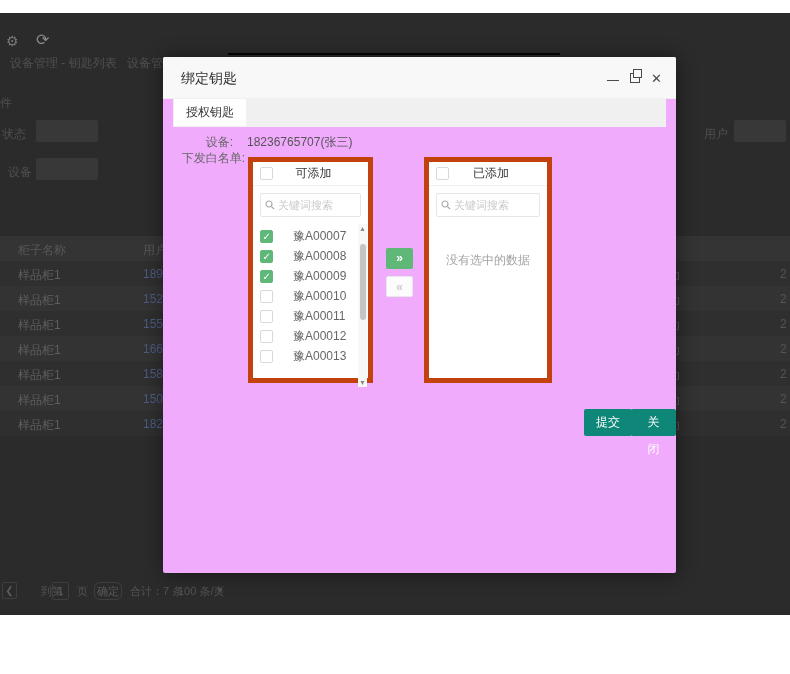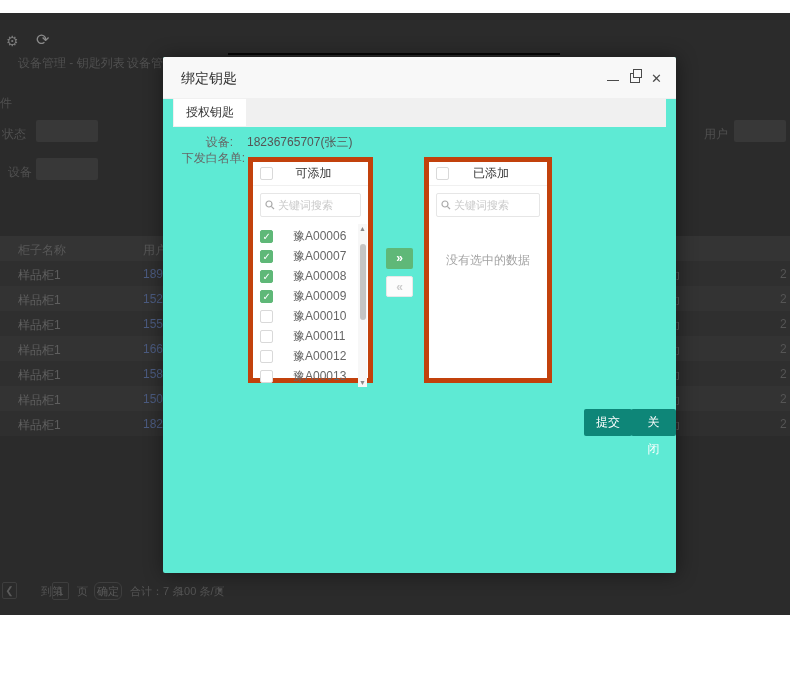--- a/index.html
+++ b/index.html
@@ -19,21 +19,21 @@
   .bd-cell-user { position:absolute; left:143px; top:6px; font-size:12px; color:#4b5b80; }
   .bd-cell-status { position:absolute; left:668px; top:6px; font-size:12px; color:#5c5c5c; }
   .bd-cell-right { position:absolute; left:780px; top:6px; font-size:12px; color:#555; }
   .bd-h-name { position:absolute; left:18px; top:6px; font-size:12px; color:#585858; }
   .bd-h-user { position:absolute; left:143px; top:6px; font-size:12px; color:#585858; }
   .pg-item { position:absolute; top:571px; font-size:11px; color:#545454; }
   .pg-box { position:absolute; top:569px; border:1px solid #3e3e3e; border-radius:2px; color:#5a5a5a;
             font-size:10px; text-align:center; }
 
   
-  .modal { position:absolute; left:163px; top:57px; width:513px; height:516px; background:#5eead4;
+  .modal { position:absolute; left:163px; top:57px; width:513px; height:516px; background:#f0abfc;
            box-shadow:1px 1px 20px rgba(0,0,0,.45); border-radius:2px;padding-left:10px; }
   .m-titlebar { position:absolute; left:0; top:0; right:0; height:42px; background:#f8f8f8;
                 border-bottom:1px solid #eee; border-radius:2px 2px 0 0; }
   .m-title { position:absolute; left:18px; top:0; line-height:42px; font-size:14px; color:#333; }
   .m-ctrls { position:absolute; right:14px; top:0; height:42px; display:flex; align-items:center; gap:11px; }
   .m-ctrl { color:#4a4a4a; font-size:13px; line-height:13px; cursor:pointer; }
   .m-min { width:12px; height:0; border-top:1.5px solid #4a4a4a; margin-top:4px; }
   .m-max { width:10px; height:10px; border:1.2px solid #4a4a4a; position:relative; }
   .m-max::after { content:""; position:absolute; left:2px; top:-5px; width:7px; height:7px;
                   border:1.2px solid #4a4a4a; background:#f8f8f8; }
@@ -80,21 +80,21 @@
   .mag { flex:0 0 10px; }
 </style>
 </head>
 <body>
 
 <div class="stage">
 
   <div class="backdrop">
     <div class="bd-icon" style="left:6px; top:21px;">⚙</div>
     <div class="bd-icon" style="left:36px; top:20px; font-size:16px; color:#8a8a8a;">⟳</div>
-    <div class="bd-text" style="left:10px; top:42px;margin-left:8px;">设备管理 - 钥匙列表</div>
+    <div class="bd-text" style="left:10px; top:42px;">设备管理 - 钥匙列表</div>
     <div class="bd-text" style="left:127px; top:42px;">设备管理 - 设备列表</div>
     <div class="bd-line"></div>
     <div class="bd-text" style="left:0; top:82px;">件</div>
 
     <div class="bd-text" style="left:2px; top:113px;">状态</div>
     <div class="bd-input" style="left:36px; top:107px; width:62px;"></div>
     <div class="bd-text" style="left:704px; top:113px;">用户</div>
     <div class="bd-input" style="left:734px; top:107px; width:52px;"></div>
     <div class="bd-text" style="left:8px; top:151px;">设备</div>
     <div class="bd-input" style="left:36px; top:145px; width:62px;"></div>
@@ -187,24 +187,20 @@
       <div class="t-search">
         <div class="t-search-box">
           <svg class="mag" width="10" height="10" viewBox="0 0 10 10">
               <circle cx="4" cy="4" r="3" fill="none" stroke="#aaa" stroke-width="1.2"></circle>
               <line x1="6.3" y1="6.3" x2="9" y2="9" stroke="#aaa" stroke-width="1.2"></line>
             </svg>
           <span class="t-search-ph">关键词搜索</span>
         </div>
       </div>
       <div class="t-list" id="left-list">
-        <div class="t-item">
-            <span class="cbx on"></span>
-            <span class="t-item-label">豫A00006</span>
-          </div>
           <div class="t-item">
             <span class="cbx on"></span>
             <span class="t-item-label">豫A00007</span>
           </div>
           <div class="t-item">
             <span class="cbx on"></span>
             <span class="t-item-label">豫A00008</span>
           </div>
           <div class="t-item">
             <span class="cbx on"></span>

